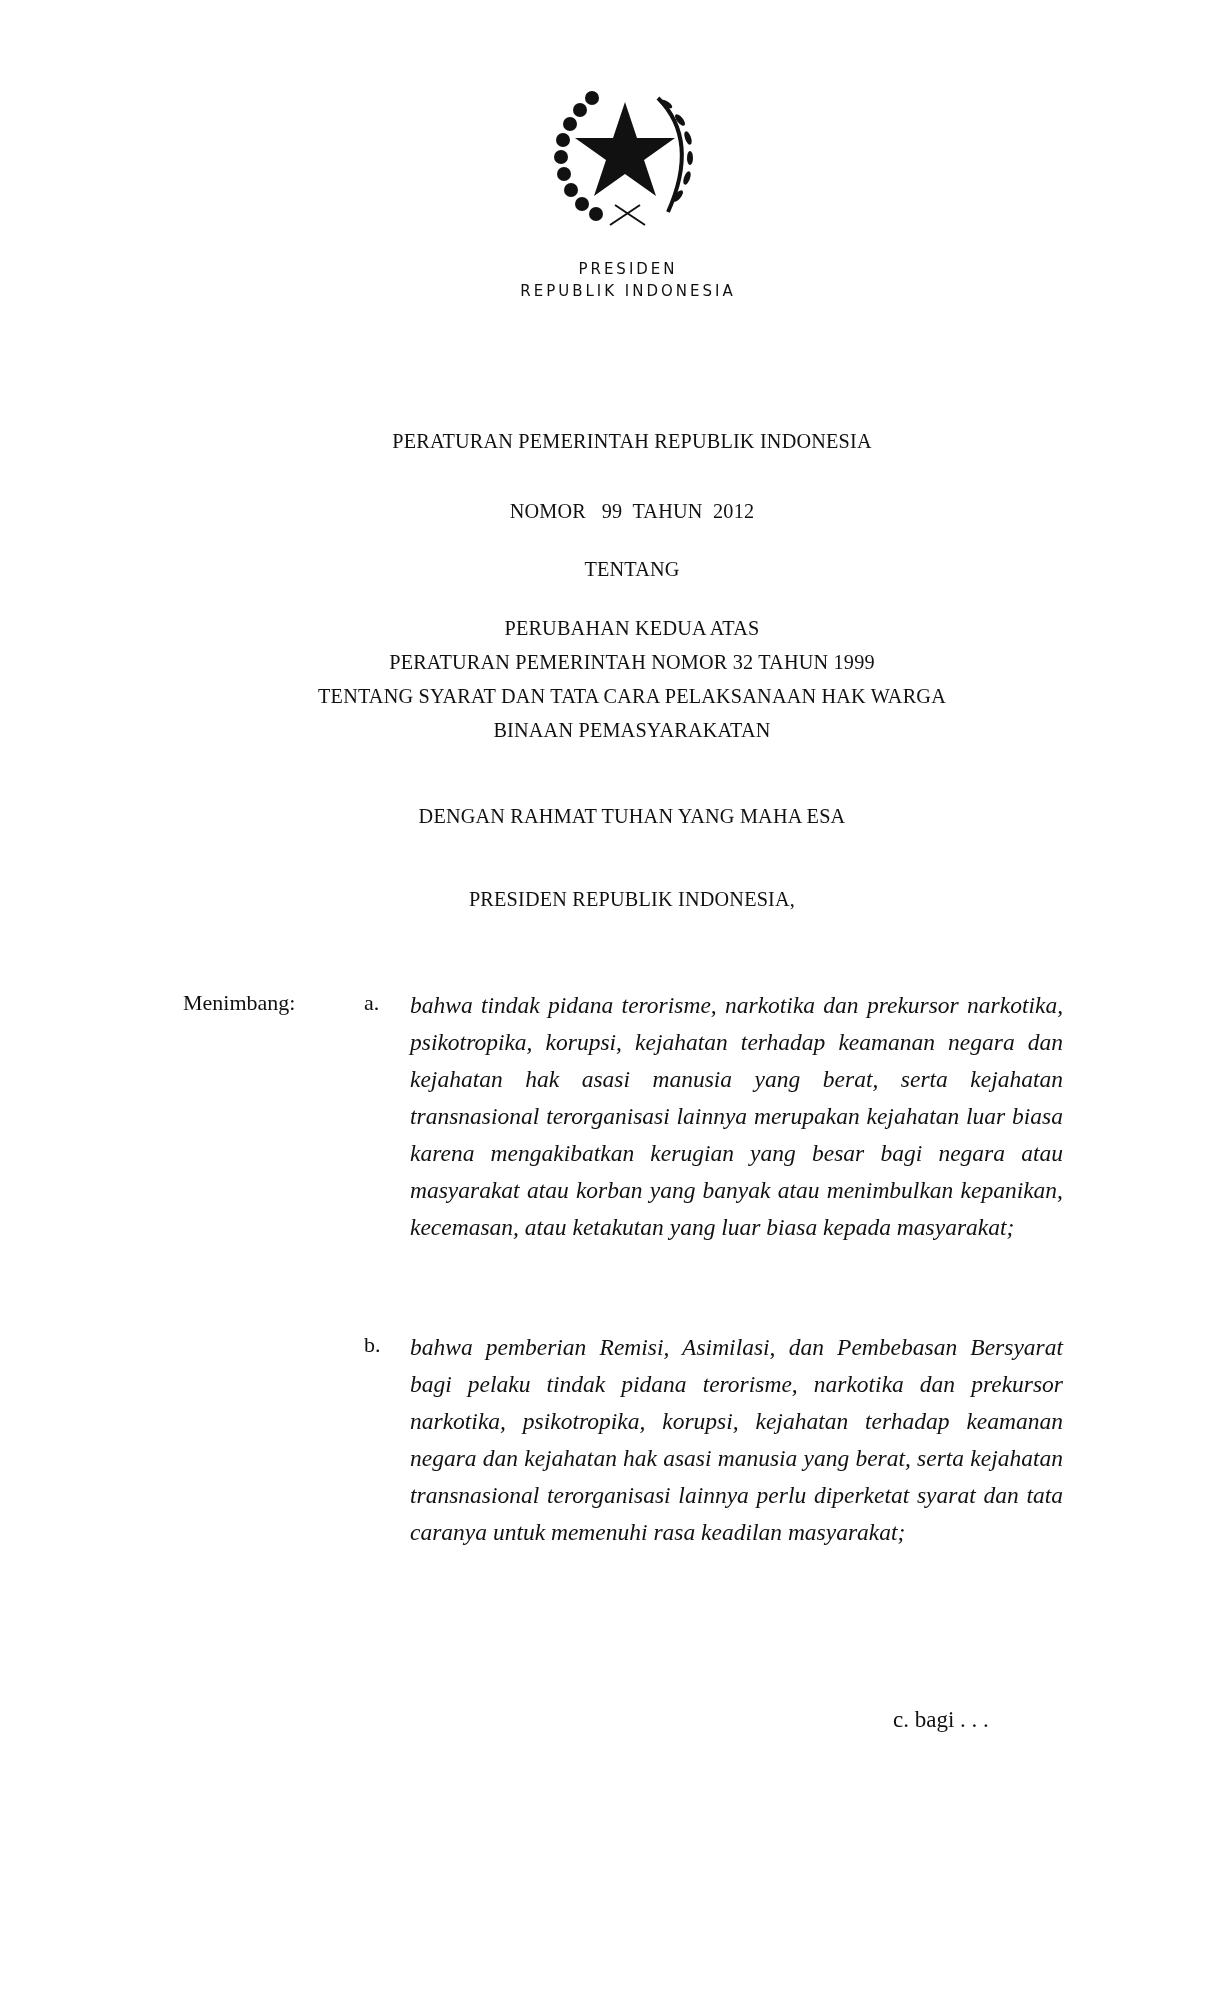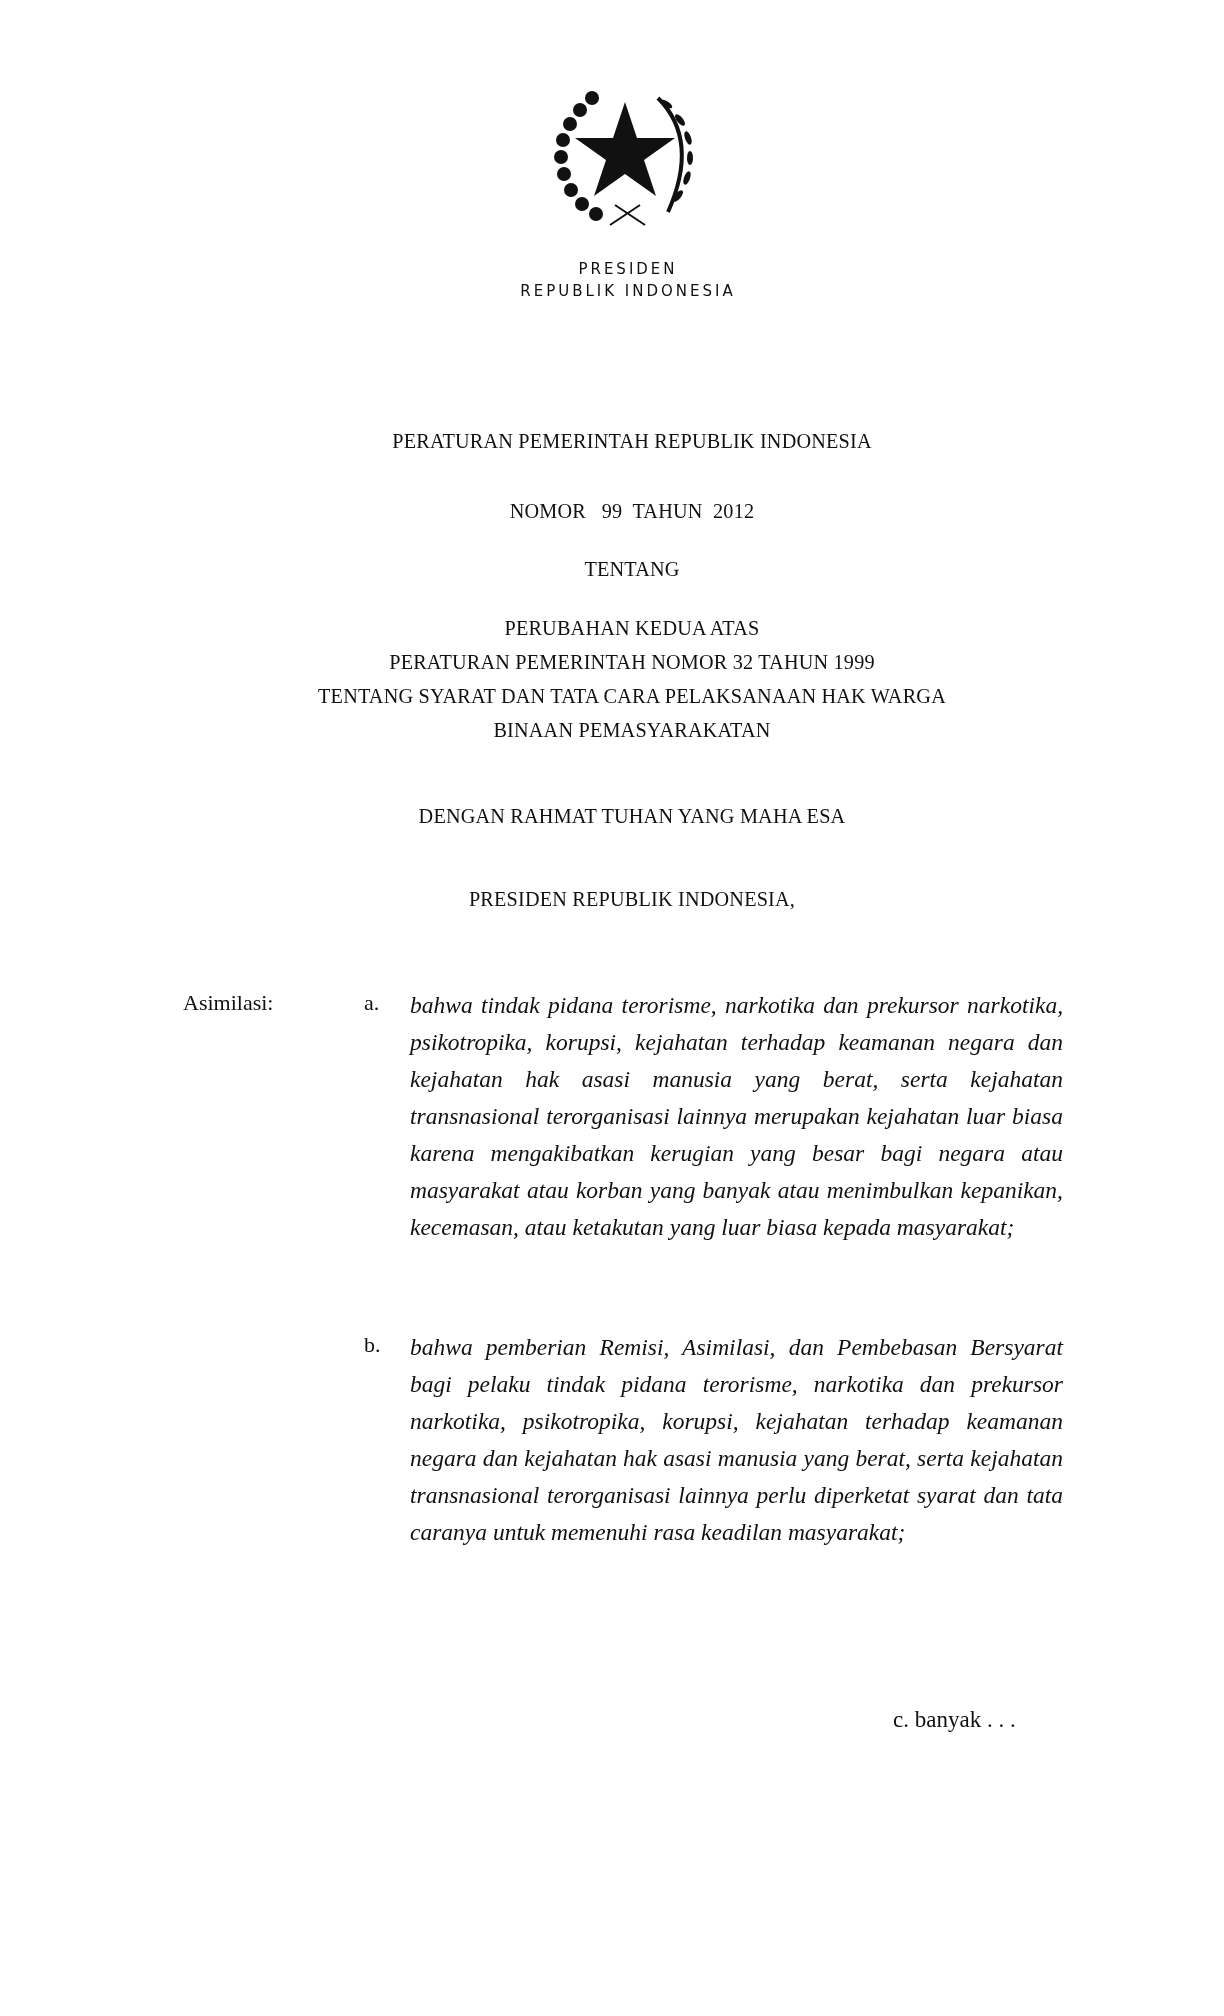--- a/index.html
+++ b/index.html
@@ -54,21 +54,21 @@
 <div class="abs c ttl" style="top:428px;">PERATURAN PEMERINTAH REPUBLIK INDONESIA</div>
 <div class="abs c ttl" style="top:498px;">NOMOR   99  TAHUN  2012</div>
 <div class="abs c ttl" style="top:556px;">TENTANG</div>
 <div class="abs c ttl" style="top:615px;">PERUBAHAN KEDUA ATAS</div>
 <div class="abs c ttl" style="top:649px;">PERATURAN PEMERINTAH NOMOR 32 TAHUN 1999</div>
 <div class="abs c ttl" style="top:683px;">TENTANG SYARAT DAN TATA CARA PELAKSANAAN HAK WARGA</div>
 <div class="abs c ttl" style="top:717px;">BINAAN PEMASYARAKATAN</div>
 <div class="abs c ttl" style="top:803px;">DENGAN RAHMAT TUHAN YANG MAHA ESA</div>
 <div class="abs c ttl" style="top:886px;">PRESIDEN REPUBLIK INDONESIA,</div>
 
-<div class="abs lbl" style="left:183px;top:990px;">Asimilasi:</div>
+<div class="abs lbl" style="left:183px;top:990px;">Menimbang:</div>
 
 <div class="abs lbl" style="left:364px;top:990px;">a.</div>
 <div class="abs para" style="top:987px;">bahwa tindak pidana terorisme, narkotika dan prekursor narkotika, psikotropika, korupsi, kejahatan terhadap keamanan negara dan kejahatan hak asasi manusia yang berat, serta kejahatan transnasional terorganisasi lainnya merupakan kejahatan luar biasa karena mengakibatkan kerugian yang besar bagi negara atau masyarakat atau korban yang banyak atau menimbulkan kepanikan, kecemasan, atau ketakutan yang luar biasa kepada masyarakat;</div>
 
 <div class="abs lbl" style="left:364px;top:1332px;">b.</div>
 <div class="abs para" style="top:1329px;">bahwa pemberian Remisi, Asimilasi, dan Pembebasan Bersyarat bagi pelaku tindak pidana terorisme, narkotika dan prekursor narkotika, psikotropika, korupsi, kejahatan terhadap keamanan negara dan kejahatan hak asasi manusia yang berat, serta kejahatan transnasional terorganisasi lainnya perlu diperketat syarat dan tata caranya untuk memenuhi rasa keadilan masyarakat;</div>
 
-<div class="abs lbl" style="left:893px;top:1707px;font-size:23px;">c. banyak . . .</div>
+<div class="abs lbl" style="left:893px;top:1707px;font-size:23px;">c. bagi . . .</div>
 
 </body></html>

